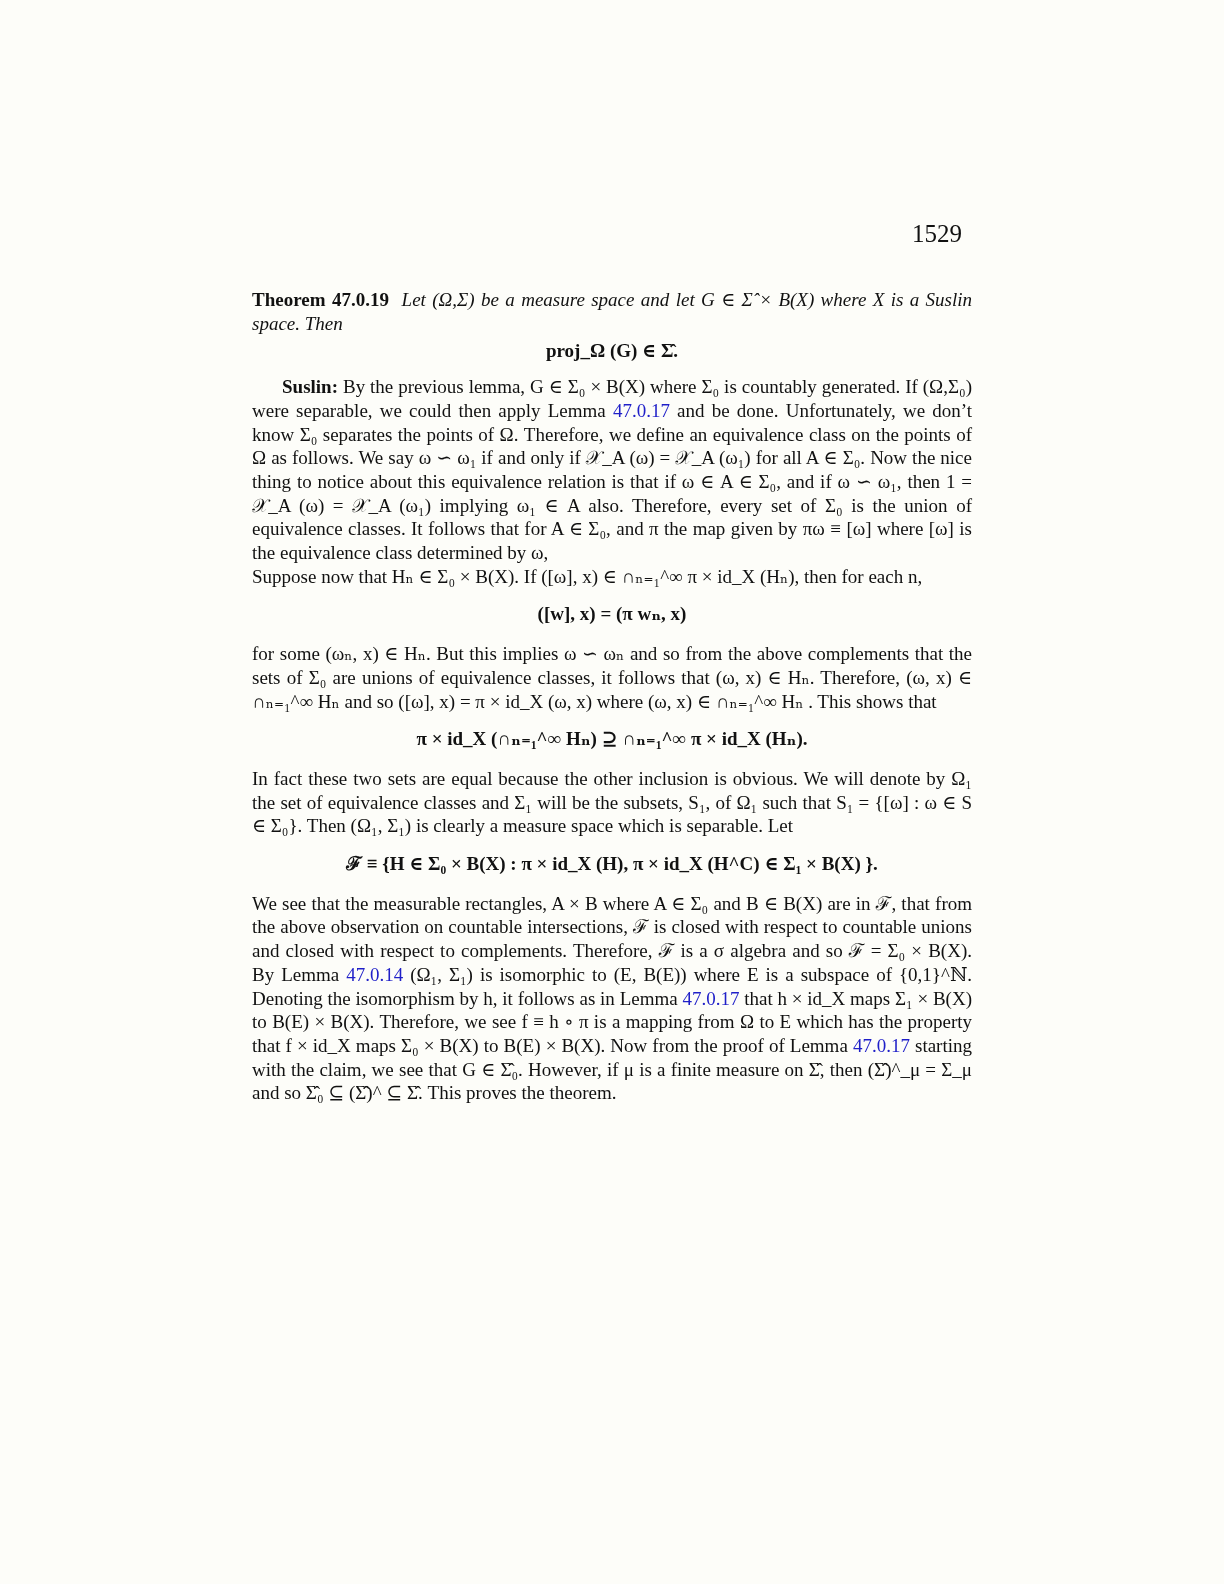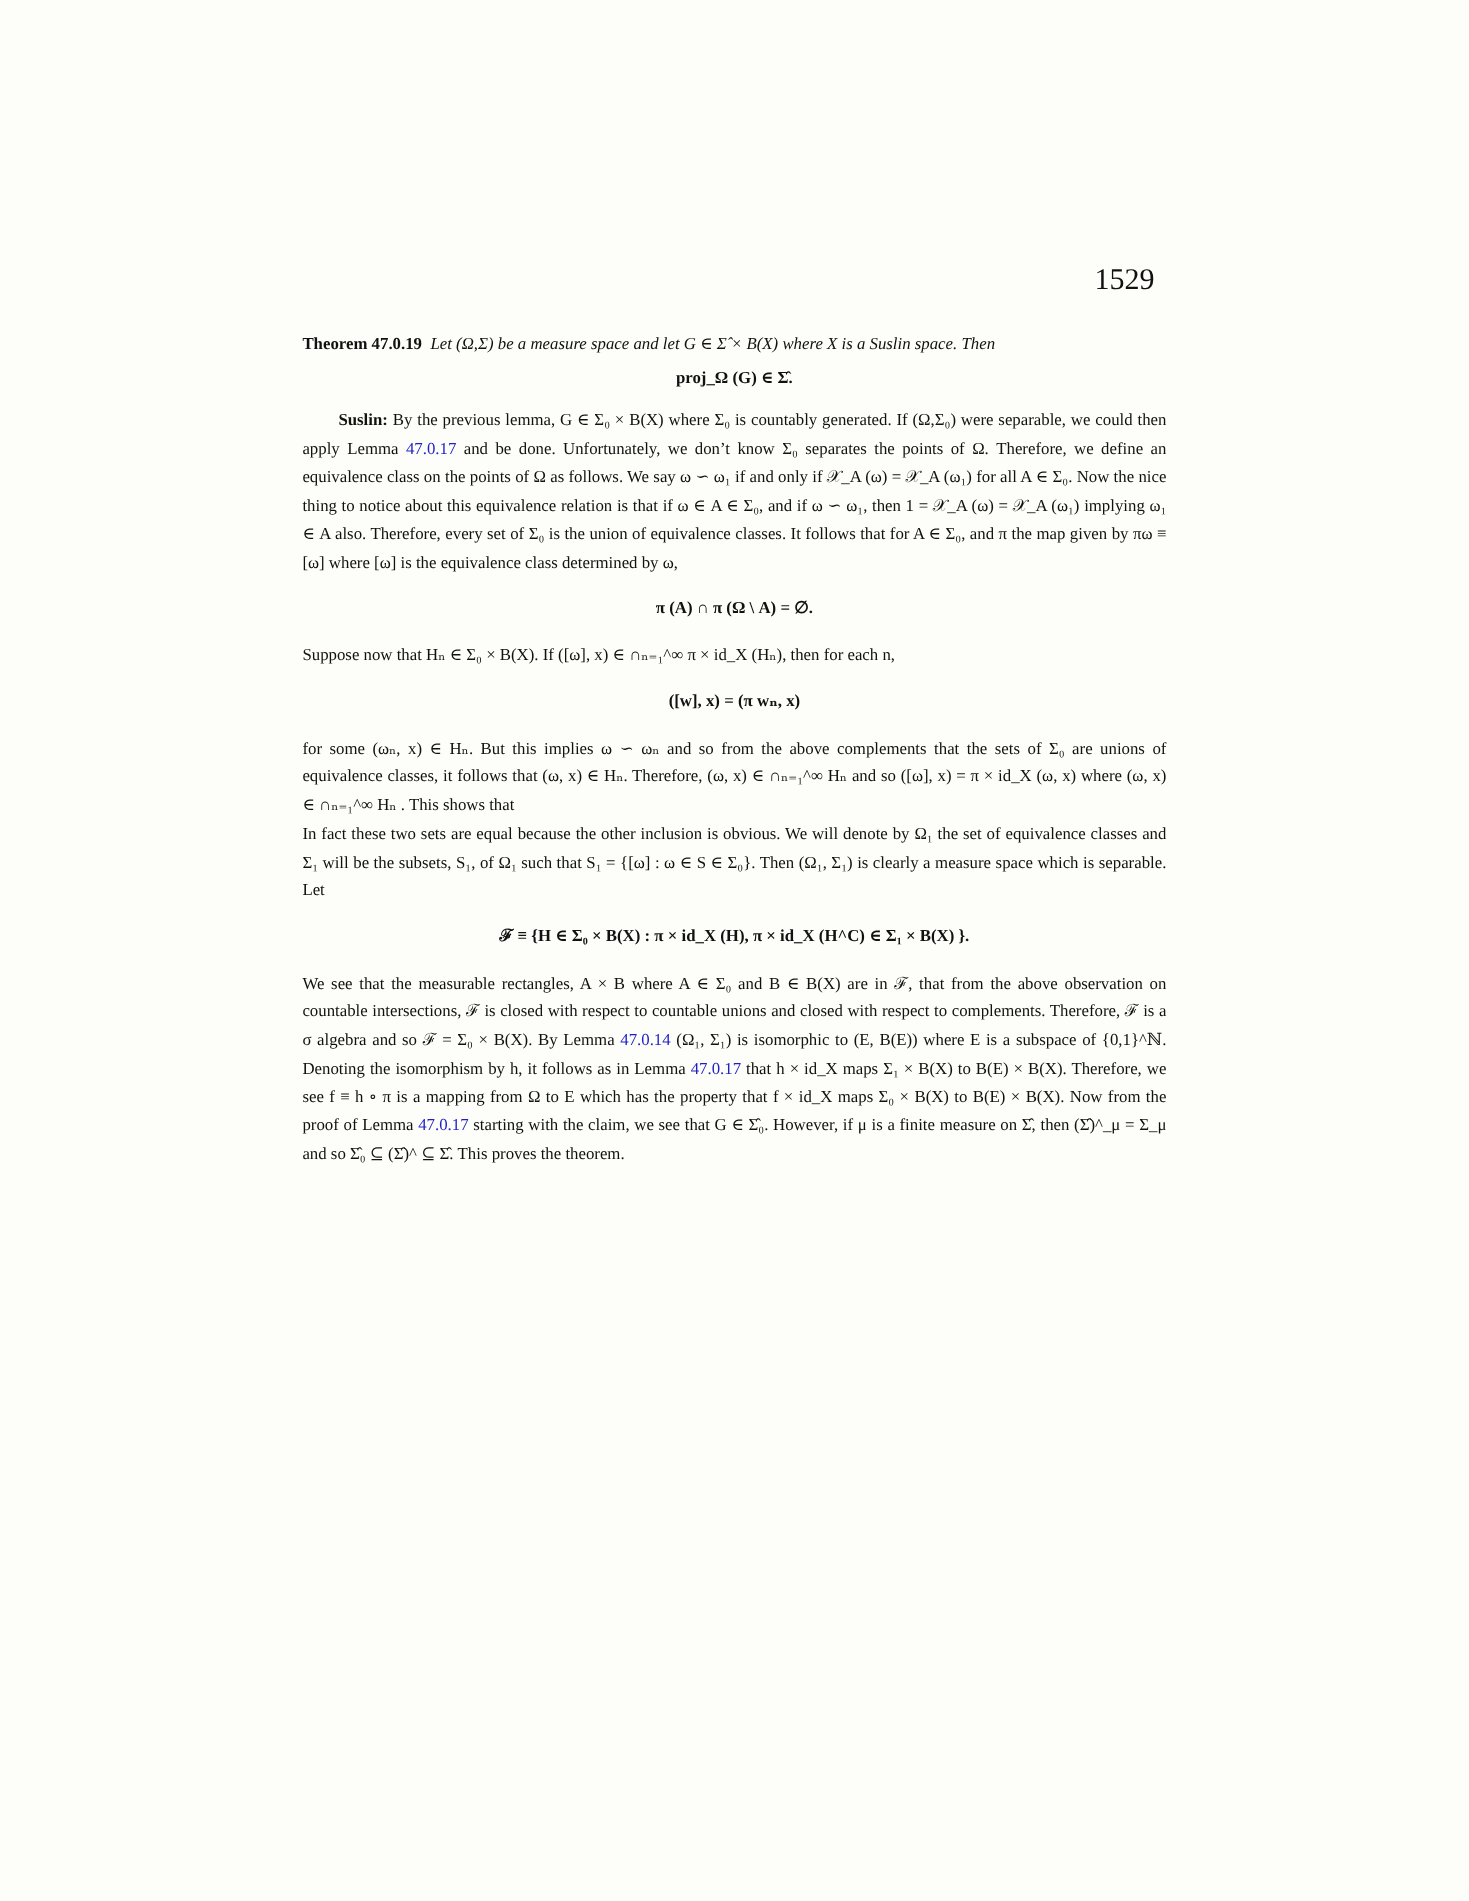--- a/index.html
+++ b/index.html
@@ -9,22 +9,22 @@
     position: relative;
     font-family: "Liberation Serif", "DejaVu Serif", serif;
     color: #111;
     overflow: hidden;
   }
   .page-number {
     position: absolute; top: 220px; right: 262px;
     font-size: 25px;
   }
   .content {
-    position: absolute; left: 252px; top: 276px; width: 720px;
-    font-size: 14px; line-height: 23.7px;
+    position: absolute; left: 252px; top: 288px; width: 720px;
+    font-size: 19px; line-height: 23.7px;
     text-align: justify;
   }
   .content p { margin: 0; }
   .theorem-label { font-weight: bold; }
   .theorem-body { font-style: italic; }
   .proof-label { font-weight: bold; }
   .indent { text-indent: 30px; }
   .display {
     text-align: center; margin: 14px 0 16px 0; font-weight: bold;
   }
@@ -40,26 +40,26 @@
   <p>
     <span class="theorem-label">Theorem 47.0.19</span>&nbsp;
     <span class="theorem-body">Let (Ω,Σ) be a measure space and let G ∈ Σ̂ × B(X) where X is a Suslin space. Then</span>
   </p>
   <div class="display tight">proj_Ω (G) ∈ Σ̂.</div>
 
   <p class="indent">
     <span class="proof-label">Suslin:</span>
     <span>By the previous lemma, G ∈ Σ₀ × B(X) where Σ₀ is countably generated. If (Ω,Σ₀) were separable, we could then apply Lemma </span><a class="ref" href="#" style="color: rgb(31, 31, 200);">47.0.17</a><span> and be done. Unfortunately, we don’t know Σ₀ separates the points of Ω. Therefore, we define an equivalence class on the points of Ω as follows. We say ω ∽ ω₁ if and only if 𝒳_A (ω) = 𝒳_A (ω₁) for all A ∈ Σ₀. Now the nice thing to notice about this equivalence relation is that if ω ∈ A ∈ Σ₀, and if ω ∽ ω₁, then 1 = 𝒳_A (ω) = 𝒳_A (ω₁) implying ω₁ ∈ A also. Therefore, every set of Σ₀ is the union of equivalence classes. It follows that for A ∈ Σ₀, and π the map given by πω ≡ [ω] where [ω] is the equivalence class determined by ω,</span>
   </p>
-  <div class="display">π (A) ∩ π (Ω \ A) = ∅.</div>
 
   <p>Suppose now that Hₙ ∈ Σ₀ × B(X). If ([ω], x) ∈ ∩ₙ₌₁^∞ π × id_X (Hₙ), then for each n,</p>
   <div class="display">([w], x) = (π wₙ, x)</div>
 
   <p>for some (ωₙ, x) ∈ Hₙ. But this implies ω ∽ ωₙ and so from the above complements that the sets of Σ₀ are unions of equivalence classes, it follows that (ω, x) ∈ Hₙ. Therefore, (ω, x) ∈ ∩ₙ₌₁^∞ Hₙ and so ([ω], x) = π × id_X (ω, x) where (ω, x) ∈ ∩ₙ₌₁^∞ Hₙ . This shows that</p>
+  <div class="display">π × id_X (∩ₙ₌₁^∞ Hₙ) ⊇ ∩ₙ₌₁^∞ π × id_X (Hₙ).</div>
 
   <p>In fact these two sets are equal because the other inclusion is obvious. We will denote by Ω₁ the set of equivalence classes and Σ₁ will be the subsets, S₁, of Ω₁ such that S₁ = {[ω] : ω ∈ S ∈ Σ₀}. Then (Ω₁, Σ₁) is clearly a measure space which is separable. Let</p>
   <div class="display">ℱ ≡ {H ∈ Σ₀ × B(X) : π × id_X (H), π × id_X (H^C) ∈ Σ₁ × B(X) }.</div>
 
   <p>
     <span>We see that the measurable rectangles, A × B where A ∈ Σ₀ and B ∈ B(X) are in ℱ, that from the above observation on countable intersections, ℱ is closed with respect to countable unions and closed with respect to complements. Therefore, ℱ is a σ algebra and so ℱ = Σ₀ × B(X). By Lemma </span><a class="ref" href="#" style="color: rgb(31, 31, 200);">47.0.14</a><span> (Ω₁, Σ₁) is isomorphic to (E, B(E)) where E is a subspace of {0,1}^ℕ. Denoting the isomorphism by h, it follows as in Lemma </span><a class="ref" href="#" style="color: rgb(31, 31, 200);">47.0.17</a><span> that h × id_X maps Σ₁ × B(X) to B(E) × B(X). Therefore, we see f ≡ h ∘ π is a mapping from Ω to E which has the property that f × id_X maps Σ₀ × B(X) to B(E) × B(X). Now from the proof of Lemma </span><a class="ref" href="#" style="color: rgb(31, 31, 200);">47.0.17</a><span> starting with the claim, we see that G ∈ Σ̂₀. However, if μ is a finite measure on Σ̂, then (Σ̂)^_μ = Σ_μ and so Σ̂₀ ⊆ (Σ̂)^ ⊆ Σ̂. This proves the theorem.</span>
   </p>
 </div>
 
 </body></html>

